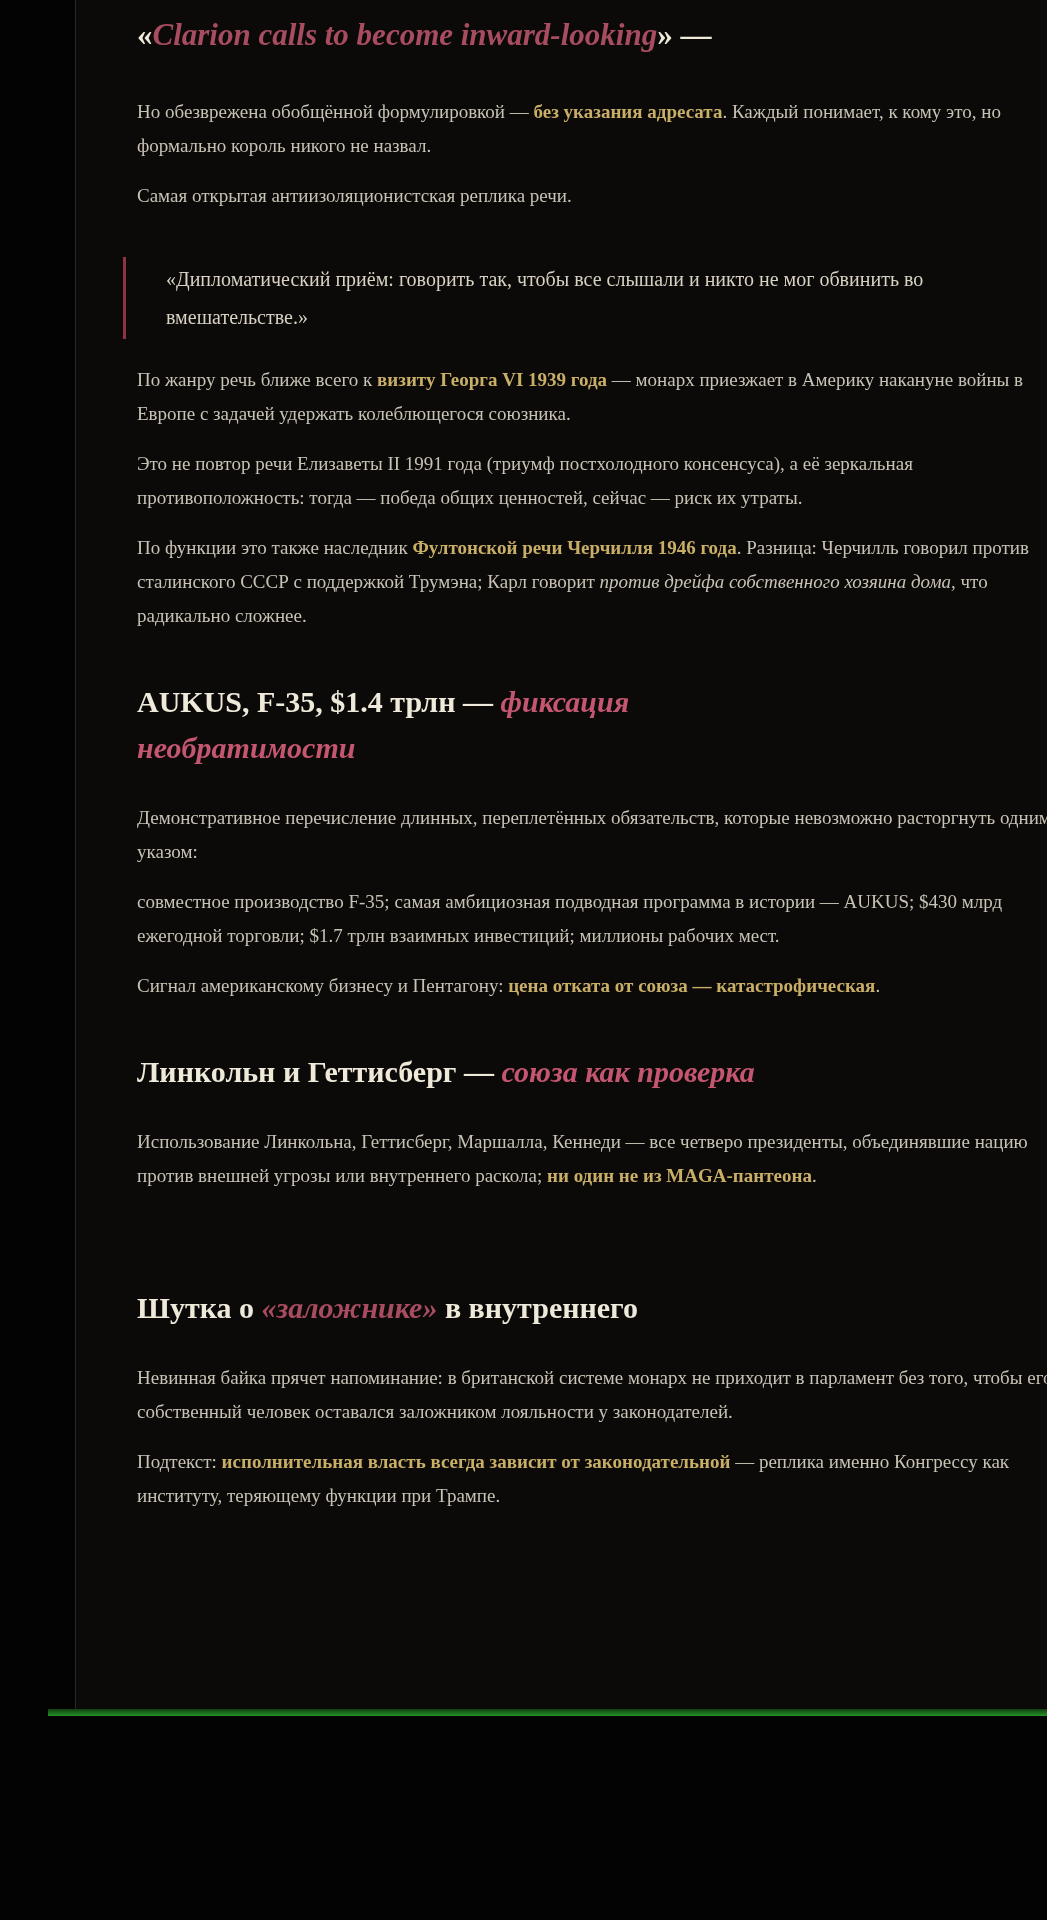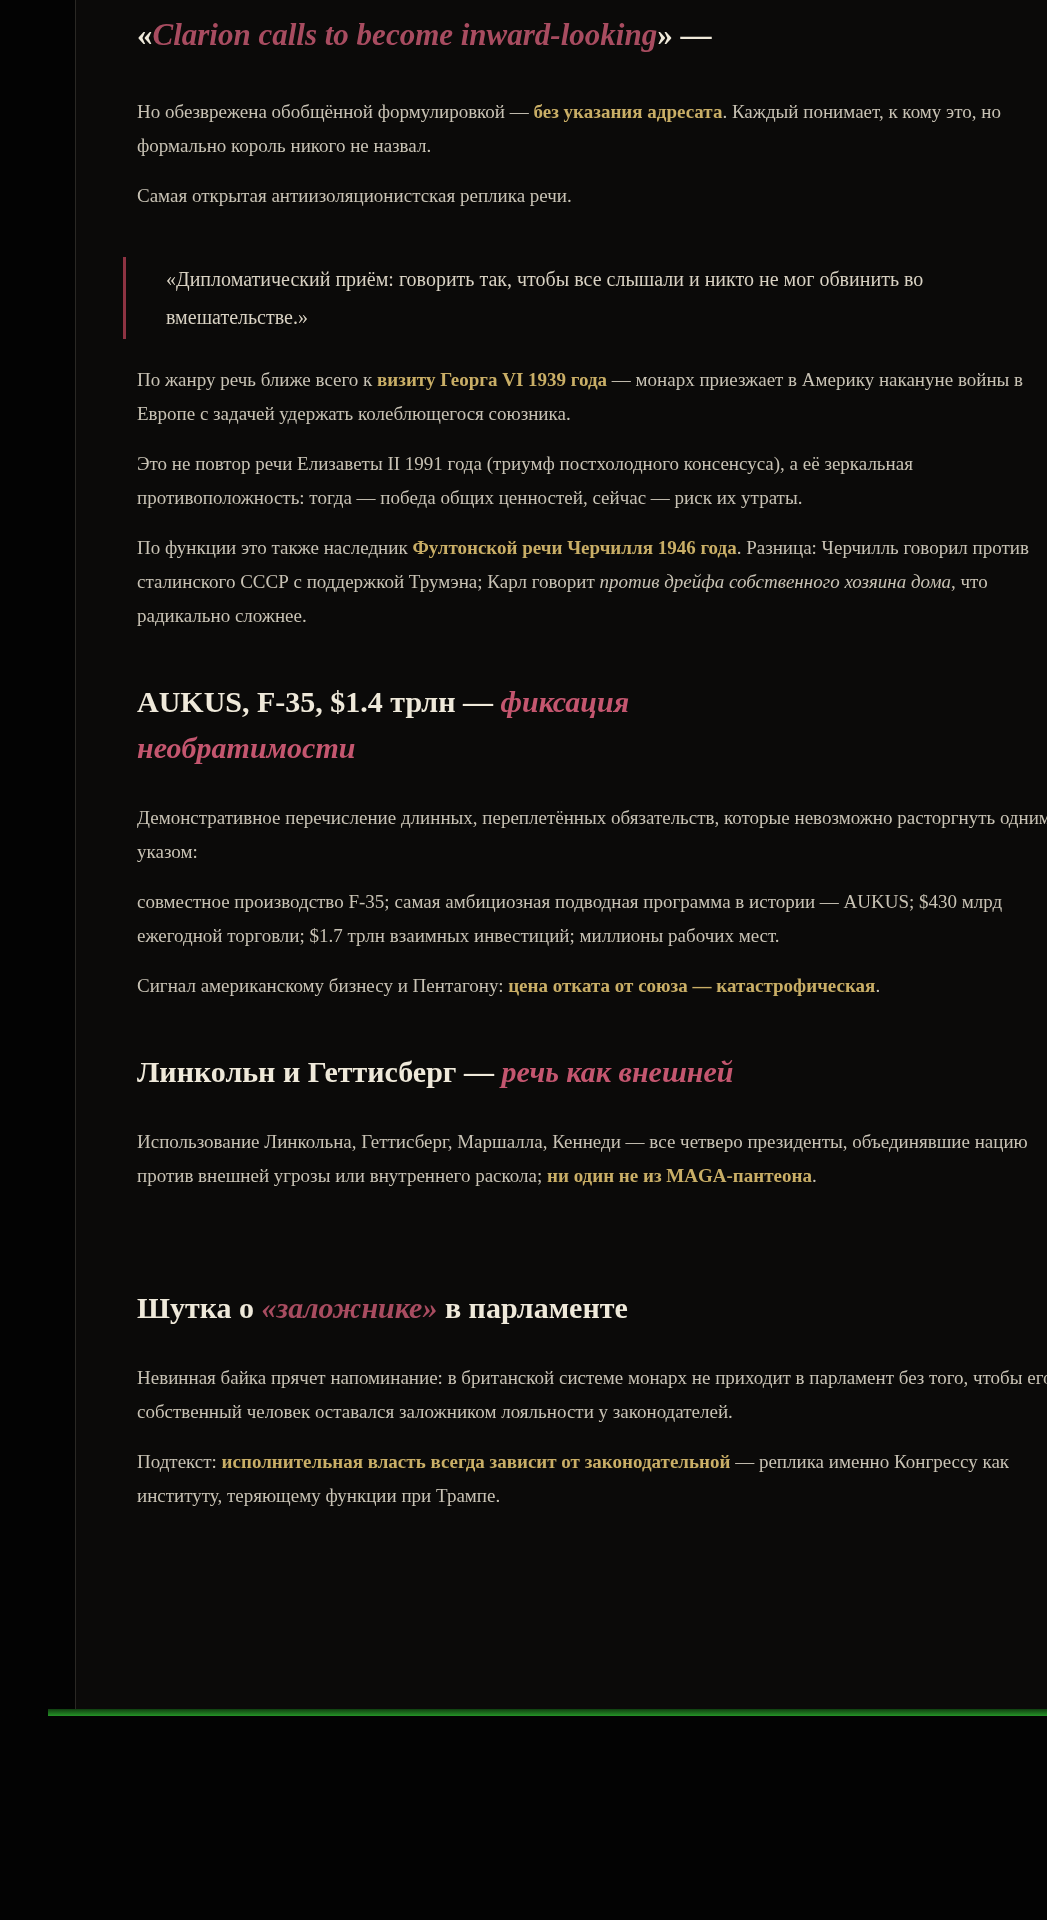--- a/index.html
+++ b/index.html
@@ -114,28 +114,28 @@
         <span class="h-line"><span class="run">AUKUS, F-35, $1.4 трлн — </span><span class="run rose-bright i">фиксация</span></span>
         <span class="h-line"><span class="run rose-bright i">необратимости</span></span>
       </h2>
       <p><span class="run">Демонстративное перечисление длинных, переплетённых обязательств, которые невозможно расторгнуть одним указом:</span></p>
       <p><span class="run">совместное производство F-35; самая амбициозная подводная программа в истории — AUKUS; $430 млрд ежегодной торговли; $1.7 трлн взаимных инвестиций; миллионы рабочих мест.</span></p>
       <p><span class="run">Сигнал американскому бизнесу и Пентагону: </span><span class="run gold">цена отката от союза — катастрофическая</span><span class="run">.</span></p>
     </section>
 
     <section>
       <h2>
-        <span class="h-line"><span class="run">Линкольн и Геттисберг — </span><span class="run rose-bright i">речь как внешней</span></span>
+        <span class="h-line"><span class="run">Линкольн и Геттисберг — </span><span class="run rose-bright i">союза как проверка</span></span>
       </h2>
       <p><span class="run">Использование Линкольна, Геттисберг, Маршалла, Кеннеди — все четверо президенты, объединявшие нацию против внешней угрозы или внутреннего раскола; </span><span class="run gold">ни один не из MAGA-пантеона</span><span class="run">.</span></p>
     </section>
 
     <section class="gap-large">
       <h2>
-        <span class="h-line"><span class="run">Шутка о </span><span class="run rose i">«заложнике»</span><span class="run"> в парламенте</span></span>
+        <span class="h-line"><span class="run">Шутка о </span><span class="run rose i">«заложнике»</span><span class="run"> в внутреннего</span></span>
       </h2>
       <p><span class="run">Невинная байка прячет напоминание: в британской системе монарх не приходит в парламент без того, чтобы его собственный человек оставался заложником лояльности у законодателей.</span></p>
       <p><span class="run">Подтекст: </span><span class="run gold">исполнительная власть всегда зависит от законодательной</span><span class="run"> — реплика именно Конгрессу как институту, теряющему функции при Трампе.</span></p>
     </section>
 
   </main>
   <div class="footer-bar"></div>
 </div>
 
 </body></html>

